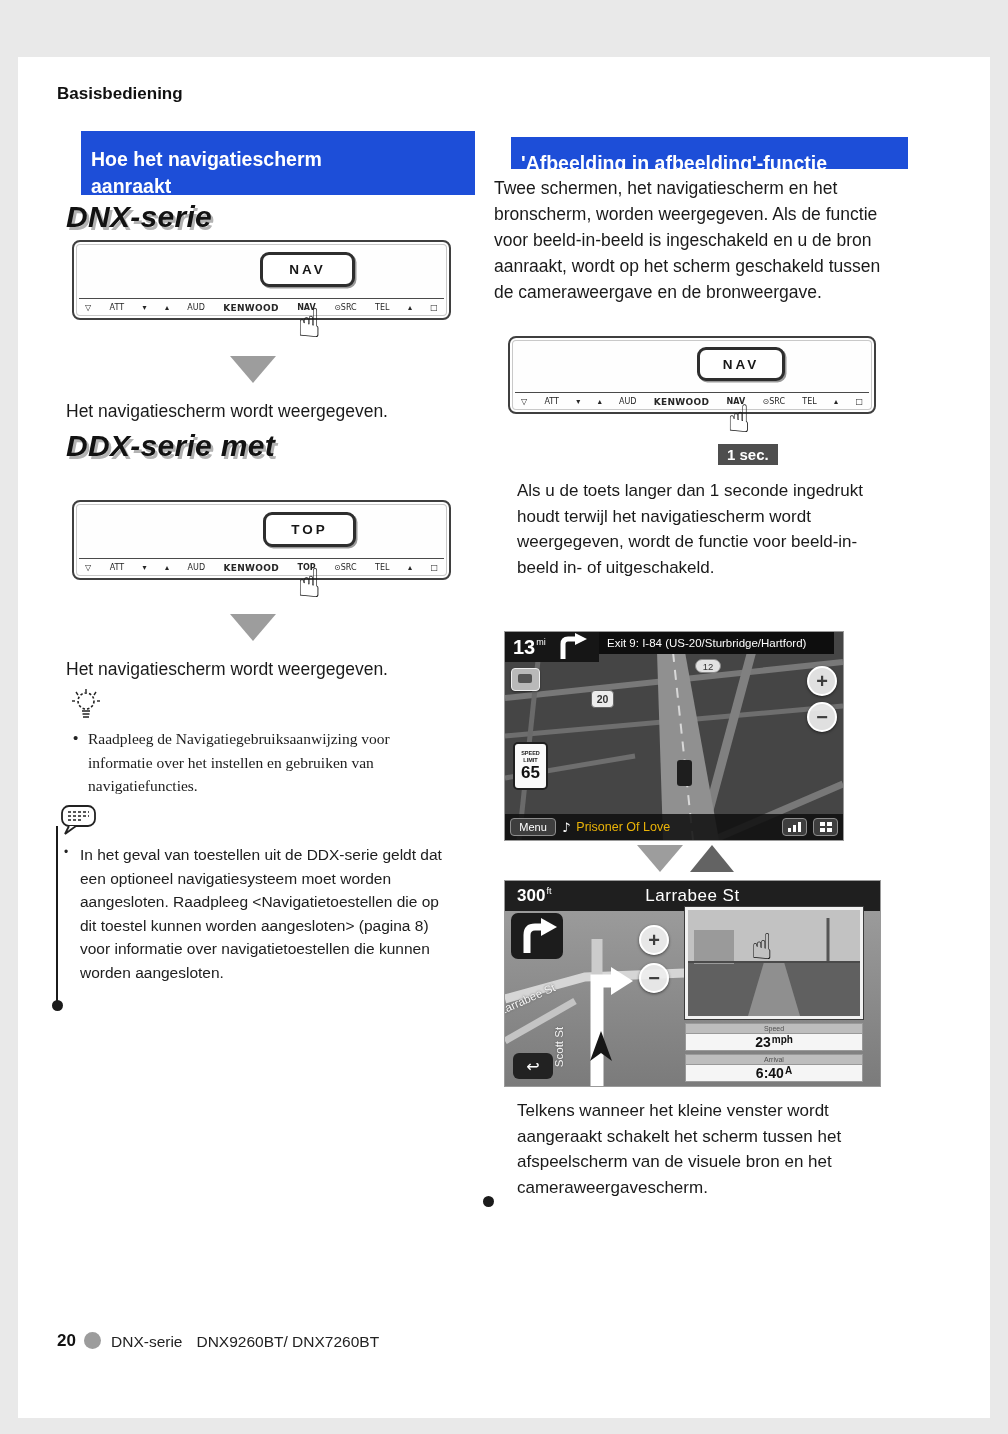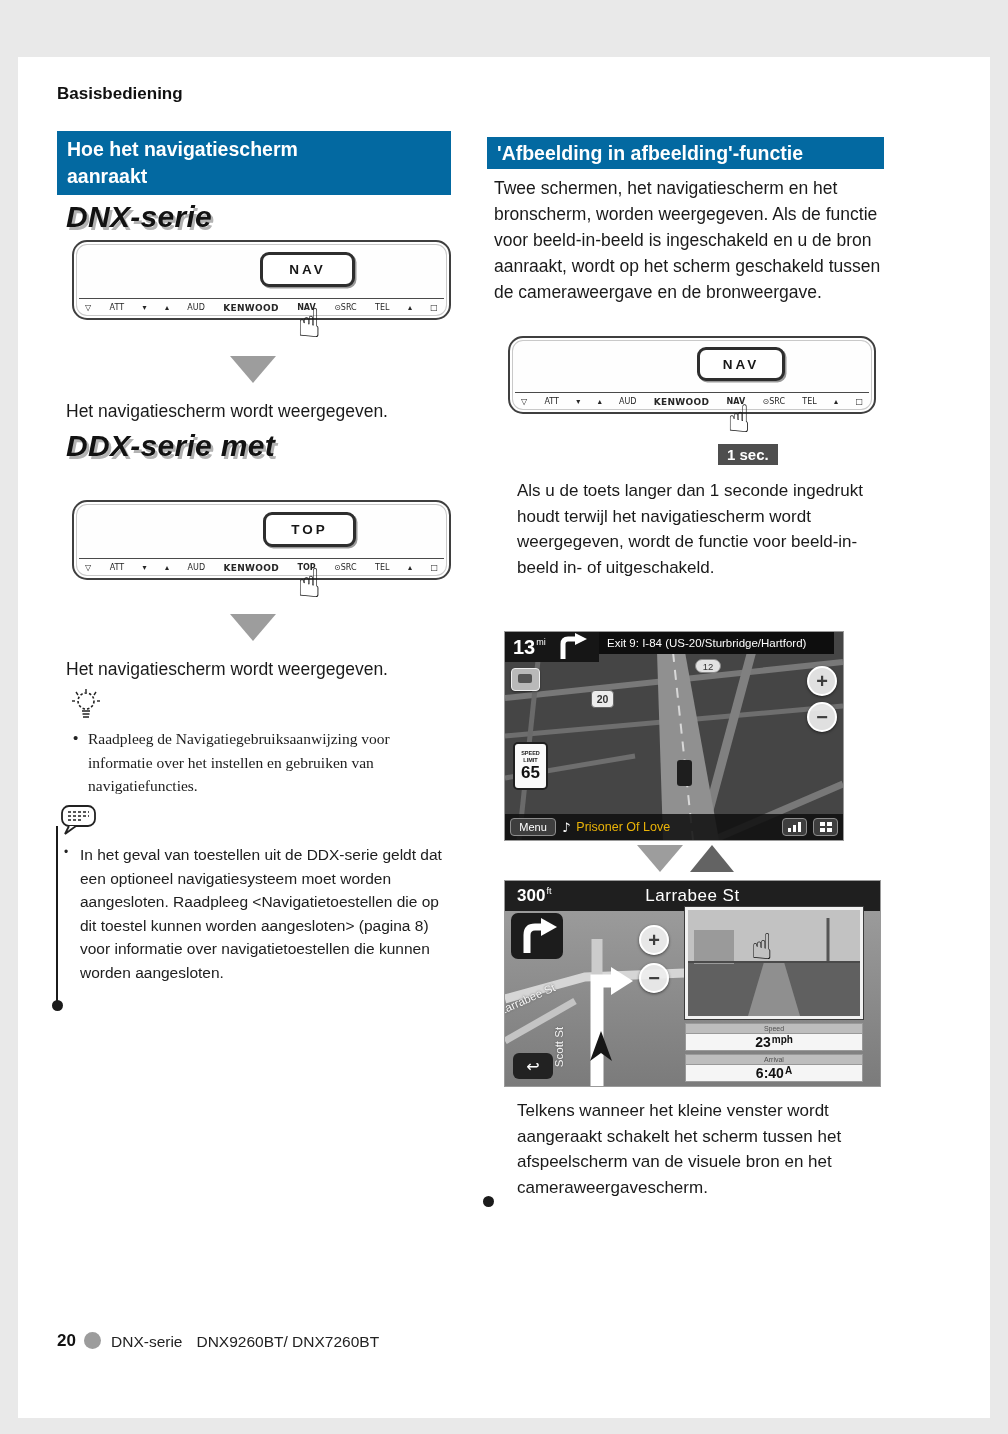--- a/index.html
+++ b/index.html
@@ -1,24 +1,24 @@
 <!DOCTYPE html>
 <html><head>
 <meta charset="utf-8">
 <style>
   html,body{margin:0;padding:0;background:#cfcfcf;}
   .sheet{position:relative;width:1008px;height:1434px;background:#e9e9e9;font-family:"Liberation Sans","DejaVu Sans",sans-serif;color:#1c1c1c;overflow:hidden;}
   .paper{position:absolute;left:18px;top:57px;width:972px;height:1361px;background:#ffffff;}
   .abs{position:absolute;}
   .section-label{font-size:17px;font-weight:bold;color:#101010;}
-  .black-bar{background:#0369a1;color:#fff;font-weight:bold;font-size:19.5px;line-height:27px;padding:5px 10px;box-sizing:border-box;}
+  .black-bar{background:#1d4ed8;color:#fff;font-weight:bold;font-size:19.5px;line-height:27px;padding:15px 10px;box-sizing:border-box;margin-left:24px;}
   .serie-title{font-style:italic;font-weight:bold;font-size:30px;line-height:32px;color:#121212;text-shadow:2.5px 2.5px 0 #b3b3b3;letter-spacing:.3px;}
   .body-text{font-size:17.5px;line-height:26px;color:#1a1a1a;}
   .small-text{font-size:15.5px;line-height:23.5px;color:#202020;}
-  .device{border:2.5px solid #3f3f3f;border-radius:15px;background:#fefefe;box-shadow:inset 0 0 0 2px #fff, inset 0 0 0 3px #c9c9c9;}
+  .device{border:2.5px solid #3f3f3f;border-radius:8px;background:#fefefe;box-shadow:inset 0 0 0 2px #fff, inset 0 0 0 3px #c9c9c9;}
   .hardkey{position:absolute;background:#fff;border:3px solid #2e2e2e;border-radius:9px;display:flex;align-items:center;justify-content:center;font-size:13.5px;font-weight:bold;letter-spacing:3px;color:#171717;box-shadow:1.5px 1.5px 0 #999;box-sizing:border-box;}
   .strip{position:absolute;left:5px;right:5px;bottom:2px;height:17px;border-top:1.5px solid #4a4a4a;display:flex;align-items:center;justify-content:space-between;padding:0 6px;font-size:8px;color:#262626;font-family:"DejaVu Sans",sans-serif;}
   .strip span:nth-child(6){font-weight:bold;font-size:9px;letter-spacing:.3px;}
   .strip span:nth-child(7){font-weight:bold;}
   .hand{font-family:"DejaVu Sans",sans-serif;font-size:40px;line-height:1;color:#151515;}
   .tri-down{width:0;height:0;border-left:23px solid transparent;border-right:23px solid transparent;border-top:27px solid #9d9d9d;}
   .tri-up{width:0;height:0;border-left:22px solid transparent;border-right:22px solid transparent;border-bottom:27px solid #636363;}
   .bullet{font-size:15px;color:#222;}
   .endline{background:#1b1b1b;}
   .enddot{background:#1b1b1b;border-radius:50%;}

